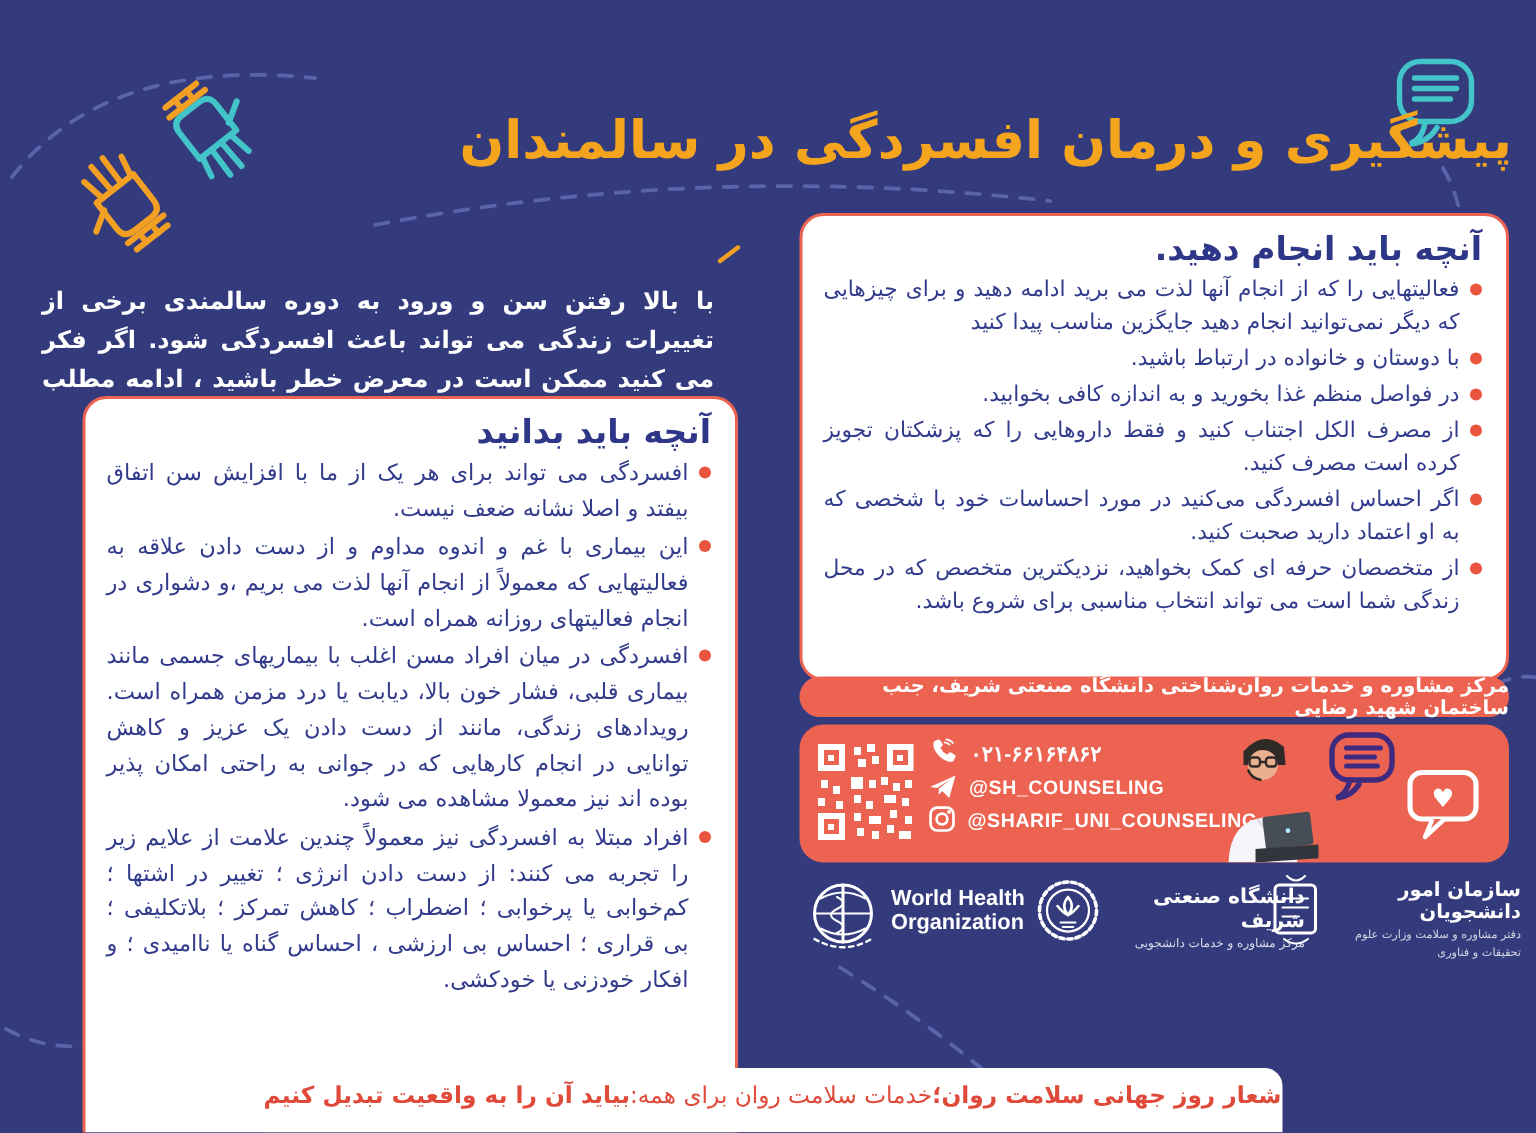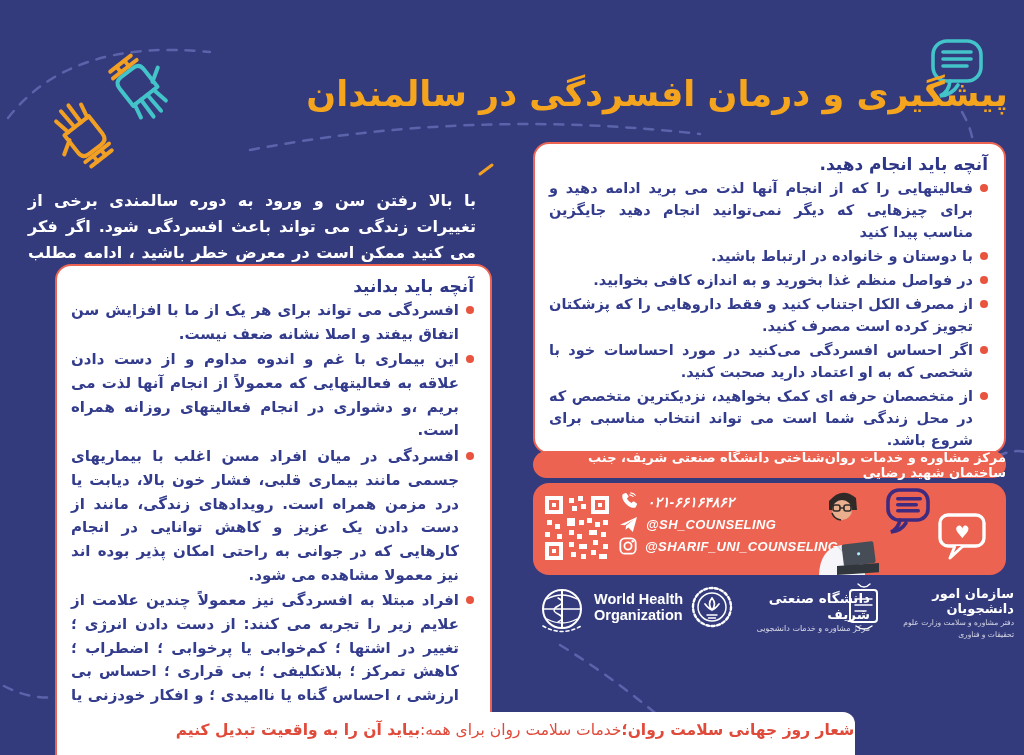--- a/index.html
+++ b/index.html
@@ -9,32 +9,32 @@
   .deco{position:absolute;inset:0;pointer-events:none;}
   .rtl{direction:rtl;}
   .title{position:absolute;top:50px;right:16px;width:790px;text-align:right;direction:rtl;
          color:#f5a41e;font-size:35px;font-weight:bold;line-height:1.25;}
   .intro{position:absolute;top:172px;left:28px;width:448px;direction:rtl;color:#ffffff;
          font-size:16px;font-weight:bold;line-height:1.62;text-align:justify;text-align-last:right;}
   .card{position:absolute;background:#ffffff;border:2px solid #ec6351;border-radius:16px;
         padding:10px 16px 10px 14px;direction:rtl;overflow:hidden;}
   .card-know{left:55px;top:264px;width:437px;height:512px;}
   .card-do{left:533px;top:142px;width:473px;height:312px;}
-  .card h2{margin:0 0 3px 0;font-size:17px;color:#2e3687;font-weight:bold;text-align:right;}
-  .bullet{position:relative;padding-right:15px;color:#333c8c;font-size:14.5px;font-weight:bold;
+  .card h2{margin:0 0 3px 0;font-size:22px;color:#2e3687;font-weight:bold;text-align:right;}
+  .bullet{position:relative;padding-right:15px;color:#333c8c;font-size:14.5px;font-weight:normal;
           line-height:1.52;text-align:justify;text-align-last:right;margin-bottom:2px;}
   .card-know .bullet{font-size:15px;line-height:1.58;}
   .dot{position:absolute;right:0;top:7px;width:8px;height:8px;border-radius:50%;background:#e8543e;}
   .pill{position:absolute;left:533px;top:451px;width:473px;height:27px;background:#ec6351;
         border-radius:14px;display:flex;align-items:center;justify-content:center;direction:rtl;
         color:#fff;font-size:13px;font-weight:bold;}
   .contact{position:absolute;left:533px;top:483px;width:473px;height:92px;background:#ec6351;
            border-radius:16px;overflow:hidden;}
   .qr{position:absolute;left:12px;top:13px;}
-  .crows{position:absolute;left:86px;top:9px;display:flex;flex-direction:column;gap:4px;font-style:italic;}
+  .crows{position:absolute;left:86px;top:9px;display:flex;flex-direction:column;gap:4px;}
   .crow{display:flex;align-items:center;gap:8px;color:#fff;font-weight:bold;}
   .crow .txt{font-family:"Liberation Sans",sans-serif;font-size:13px;letter-spacing:.4px;}
   .crow .ph{font-size:14px;direction:ltr;}
   .persn{position:absolute;left:272px;bottom:0;}
   .bub-purple{position:absolute;left:346px;top:2px;}
   .bub-heart{position:absolute;left:402px;top:26px;}
   .who-em{position:absolute;left:538px;top:586px;}
   .who-tx{position:absolute;left:594px;top:592px;color:#fff;font-family:"Liberation Sans",sans-serif;
           font-size:14.5px;font-weight:bold;line-height:1.08;}
   .sh-em{position:absolute;left:690px;top:585px;}

